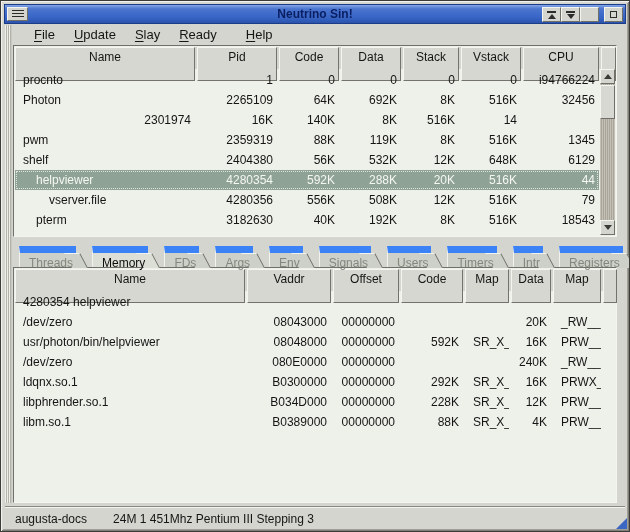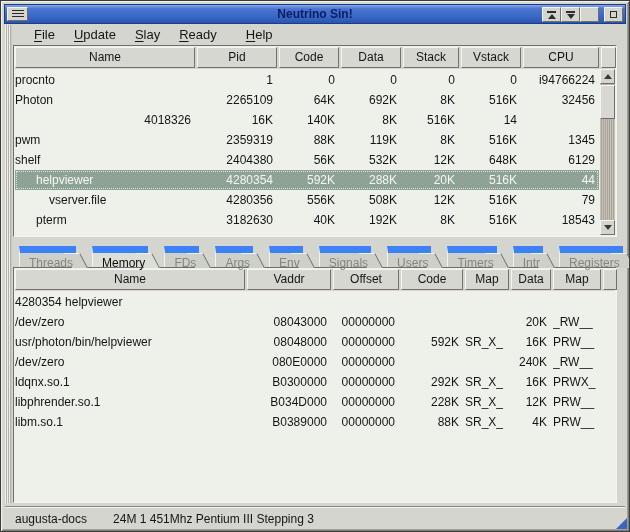--- a/index.html
+++ b/index.html
@@ -40,29 +40,29 @@
     background:repeating-linear-gradient(90deg,#efefe9 0 1px,#b2b2aa 1px 2px);
     border-right:1px solid #c8c8c2;}
   
   .pane{position:absolute;background:#eef1ea;border:1px solid;border-color:#70706a #f4f4f0 #f4f4f0 #70706a;}
   .pane-top{left:12px;top:44px;width:604px;height:192px;}
   .pane-bottom{left:12px;top:266px;width:604px;height:236px;}
   .thead{position:absolute;left:1px;top:1px;right:1px;height:22px;display:grid;column-gap:2px;background:#d5d5cf;}
   .proc .thead{grid-template-columns:180px 80px 60px 60px 56px 60px 76px 15px;}
   .mem  .thead{grid-template-columns:230px 84px 66px 62px 44px 40px 48px 14px;}
   .hcell{background:#d7d7d1;border:1px solid;border-color:#f4f4f0 #73736b #73736b #f4f4f0;
-    text-align:center;line-height:19px;height:21px;overflow:hidden;white-space:nowrap;}
+    text-align:center;line-height:19px;height:34px;overflow:hidden;white-space:nowrap;}
   .tbody{position:absolute;left:1px;top:24px;}
   .proc .tbody{right:17px;}
   .mem  .tbody{right:1px;}
   .trow{display:grid;column-gap:2px;height:20px;align-items:center;white-space:nowrap;}
   .proc .trow{grid-template-columns:180px 80px 60px 60px 56px 60px 76px;}
   .mem  .trow{grid-template-columns:230px 84px 66px 62px 44px 40px 48px;}
   .tcell{overflow:hidden;}
-  .tcell.l{text-align:left;padding-left:0;}
+  .tcell.l{text-align:left;padding-left:8px;}
   .tcell.r{text-align:right;padding-right:4px;}
   .trow.sel{background:#8fa296;color:#f5f8f2;outline:1px dotted #dfe5dc;outline-offset:-2px;}
   
   .vscroll{position:absolute;top:23px;bottom:1px;right:1px;width:15px;
     background:repeating-linear-gradient(90deg,#c4c0b5 0 1px,#a9a59a 1px 2px);}
   .sb-btn{position:absolute;left:0;width:15px;height:15px;background:#d5d5cf;
     border:1px solid;border-color:#f4f4f0 #6f6f68 #6f6f68 #f4f4f0;display:flex;align-items:center;justify-content:center;}
   .sb-btn.up{top:0;}
   .sb-btn.down{bottom:0;}
   .sb-tri-up{width:0;height:0;border-left:4px solid transparent;border-right:4px solid transparent;border-bottom:5px solid #3a3a36;}
@@ -147,21 +147,21 @@
         <div class="trow">
           <div class="tcell l">Photon</div>
           <div class="tcell r">2265109</div>
           <div class="tcell r">64K</div>
           <div class="tcell r">692K</div>
           <div class="tcell r">8K</div>
           <div class="tcell r">516K</div>
           <div class="tcell r">32456</div>
         </div>
         <div class="trow">
-          <div class="tcell r">4018326</div>
+          <div class="tcell r">2301974</div>
           <div class="tcell r">16K</div>
           <div class="tcell r">140K</div>
           <div class="tcell r">8K</div>
           <div class="tcell r">516K</div>
           <div class="tcell r">14</div>
         </div>
         <div class="trow">
           <div class="tcell l">pwm</div>
           <div class="tcell r">2359319</div>
           <div class="tcell r">88K</div>

